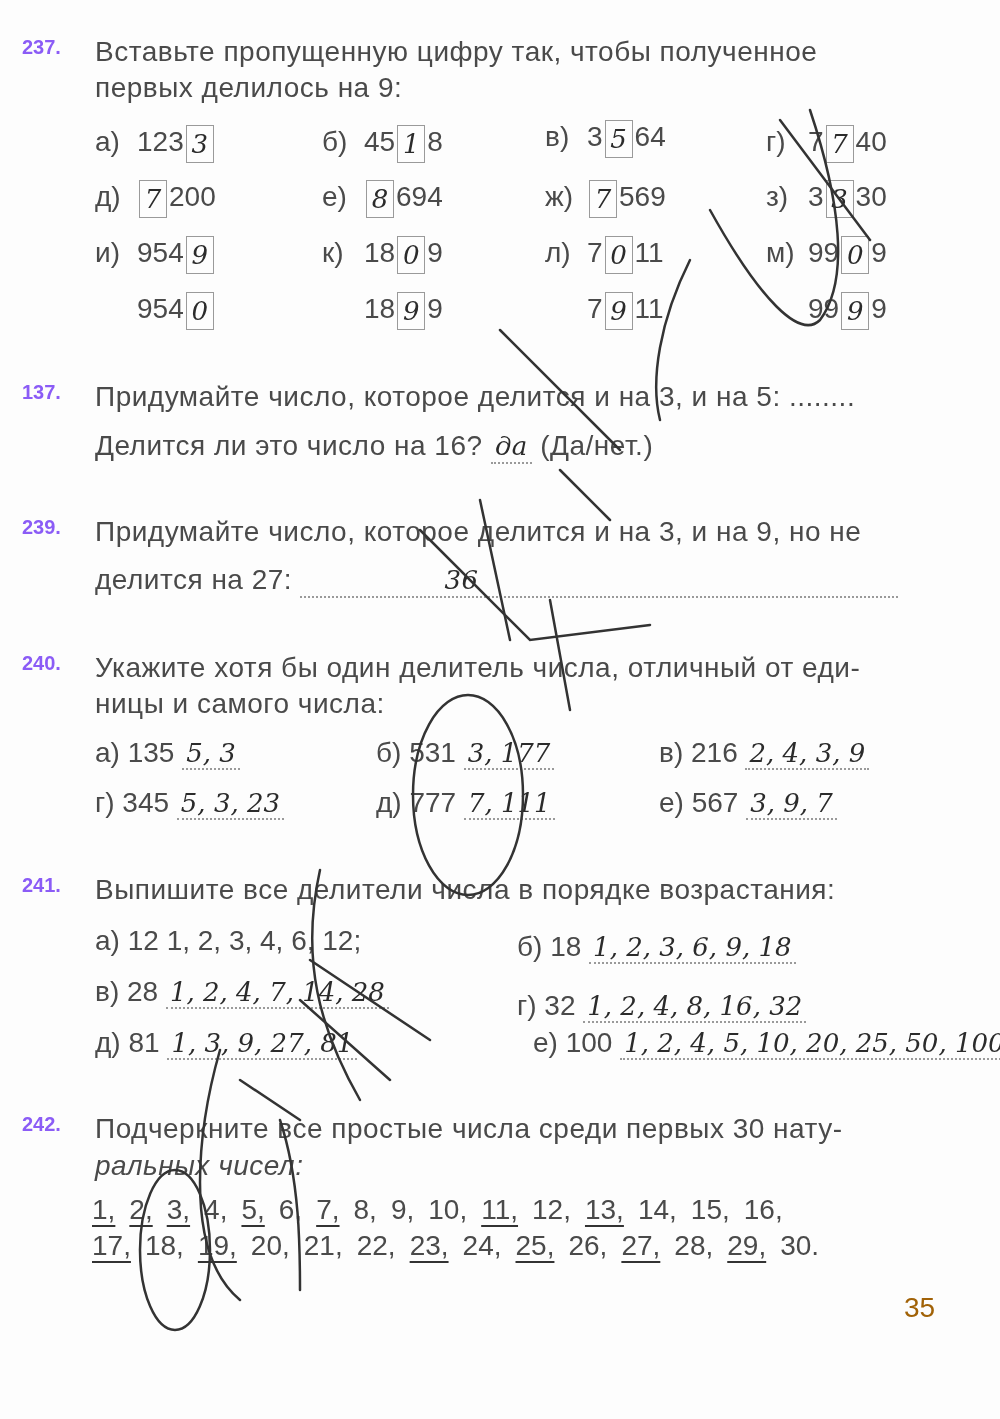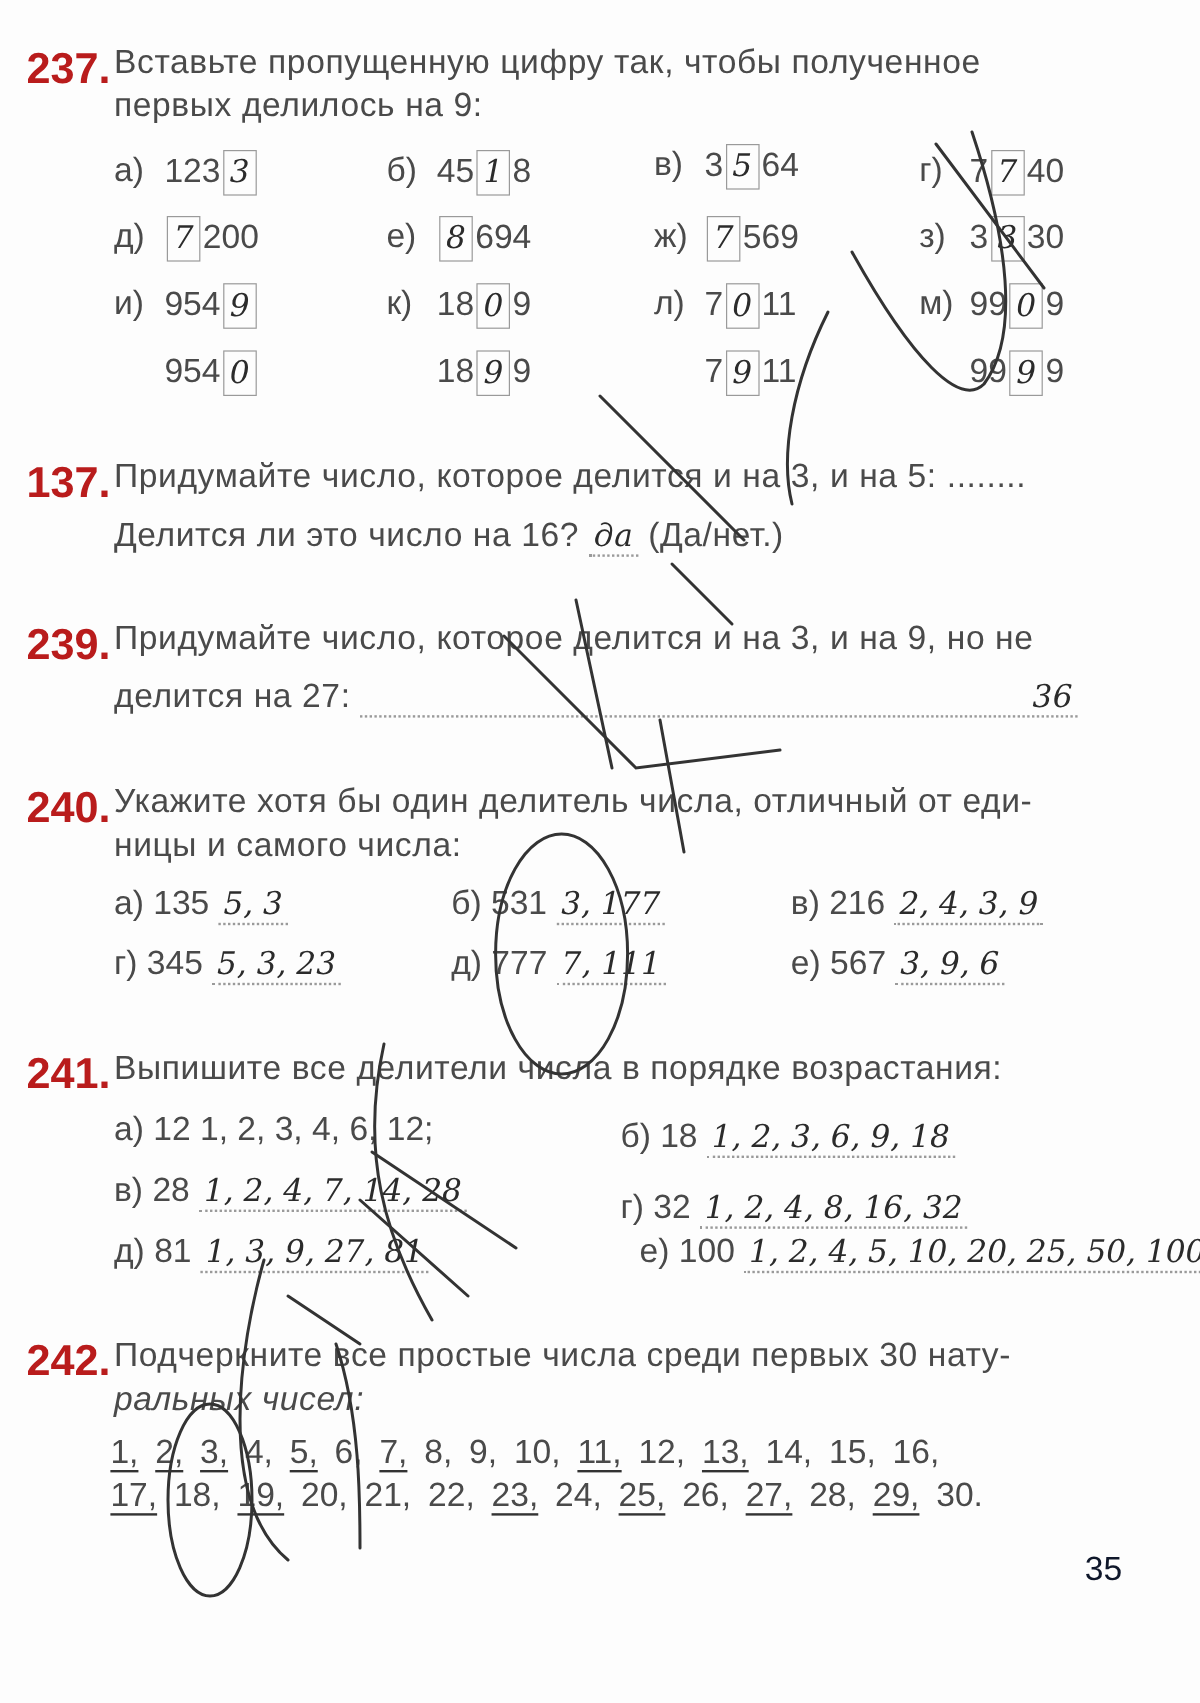--- a/index.html
+++ b/index.html
@@ -1,32 +1,32 @@
 <!DOCTYPE html>
 <html><head>
 <meta charset="utf-8">
 <style>
   html, body { margin: 0; padding: 0; }
   body {
     width: 1000px; height: 1419px; background: #fdfdfd; position: relative; overflow: hidden;
     font-family: "Liberation Sans", sans-serif; color: #4a4a4a;
   }
   .abs { position: absolute; }
-  .num { font-weight: bold; font-size: 36px; color: #b91c1c; }
-  .txt { font-size: 28px; letter-spacing: 0.5px; white-space: nowrap; text-align: right; }
+  .num { font-weight: bold; font-size: 20px; color: #8b5cf6; }
+  .txt { font-size: 28px; letter-spacing: 0.5px; white-space: nowrap; }
   .item { font-size: 28px; white-space: nowrap; }
   .box {
     display: inline-block; width: 26px; height: 36px; border: 1px solid #9a9a9a;
     vertical-align: middle; text-align: center; line-height: 36px; margin: 0 2px;
   }
   .hw { font-family: "DejaVu Serif", serif; font-style: italic; color: #2b2b2b; font-size: 26px; }
   .dots { border-bottom: 2px dotted #9a9a9a; display: inline-block; padding: 0 4px; }
   .prime { text-decoration: underline; text-decoration-color: #333; text-underline-offset: 6px; }
   .plist span { margin-right: 14px; }
-  .pagenum { font-size: 28px; color: #0f172a; }
+  .pagenum { font-size: 28px; color: #a16207; }
   svg.scribble { position: absolute; left: 0; top: 0; pointer-events: none; }
 </style>
 </head>
 <body>
 
 <div class="abs num" style="left:22px;top:36px;">237.</div>
 <div class="abs txt" style="left:95px;top:36px;">Вставьте  пропущенную  цифру  так,  чтобы  полученное</div>
 <div class="abs txt" style="left:95px;top:72px;">первых делилось на 9:</div>
 
 <div id="grid237">
@@ -65,21 +65,21 @@
 
 <div class="abs num" style="left:22px;top:652px;">240.</div>
 <div class="abs txt" style="left:95px;top:652px;">Укажите хотя бы один делитель числа, отличный от еди-</div>
 <div class="abs txt" style="left:95px;top:688px;">ницы и самого числа:</div>
 <div id="grid240">
     <div class="abs item" style="left: 95px; top: 737px;"><span>а)</span> <span>135</span> <span class="dots hw">5, 3</span></div>
     <div class="abs item" style="left: 376px; top: 737px;"><span>б)</span> <span>531</span> <span class="dots hw">3, 177</span></div>
     <div class="abs item" style="left: 659px; top: 737px;"><span>в)</span> <span>216</span> <span class="dots hw">2, 4, 3, 9</span></div>
     <div class="abs item" style="left: 95px; top: 787px;"><span>г)</span> <span>345</span> <span class="dots hw">5, 3, 23</span></div>
     <div class="abs item" style="left: 376px; top: 787px;"><span>д)</span> <span>777</span> <span class="dots hw">7, 111</span></div>
-    <div class="abs item" style="left: 659px; top: 787px;"><span>е)</span> <span>567</span> <span class="dots hw">3, 9, 6</span></div>
+    <div class="abs item" style="left: 659px; top: 787px;"><span>е)</span> <span>567</span> <span class="dots hw">3, 9, 7</span></div>
   </div>
 
 <div class="abs num" style="left:22px;top:874px;">241.</div>
 <div class="abs txt" style="left:95px;top:874px;">Выпишите все делители числа в порядке возрастания:</div>
 <div id="grid241">
     <div class="abs item" style="left: 95px; top: 925px;"><span>а)</span> <span>12</span> <span class="">1, 2, 3, 4, 6, 12;</span></div>
     <div class="abs item" style="left: 517px; top: 931px;"><span>б)</span> <span>18</span> <span class="dots hw">1, 2, 3, 6, 9, 18</span></div>
     <div class="abs item" style="left: 95px; top: 976px;"><span>в)</span> <span>28</span> <span class="dots hw">1, 2, 4, 7, 14, 28</span></div>
     <div class="abs item" style="left: 517px; top: 976px; margin-top: 14px;"><span>г)</span> <span>32</span> <span class="dots hw">1, 2, 4, 8, 16, 32</span></div>
     <div class="abs item" style="left: 95px; top: 1027px;"><span>д)</span> <span>81</span> <span class="dots hw">1, 3, 9, 27, 81</span></div>

